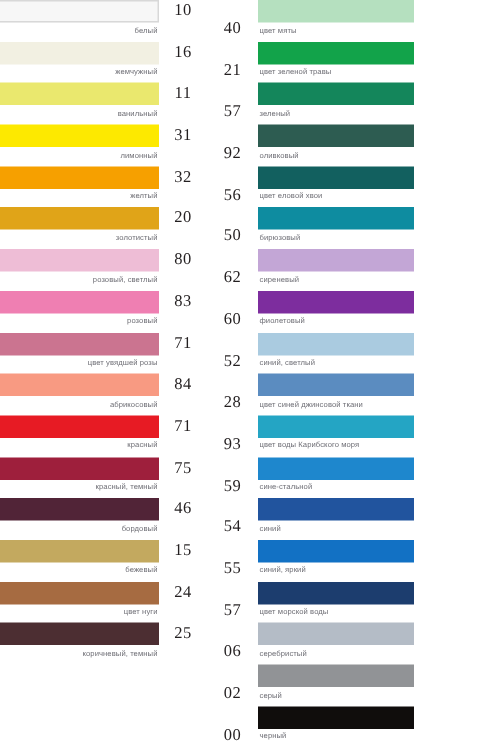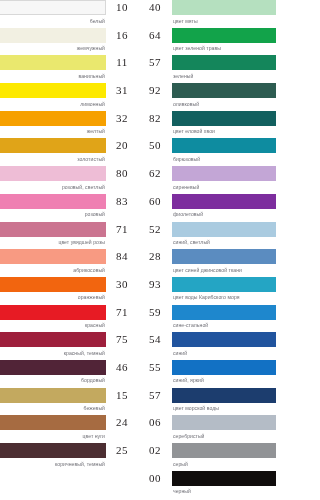--- a/index.html
+++ b/index.html
@@ -49,20 +49,21 @@
     box-sizing: border-box;
   }
   
   .col-right .row {
     flex-direction: row;
   }
   .col-right .code {
     width: 34px;
     text-align: center;
     box-sizing: border-box;
+    margin-top: 12px;
   }
   .col-right .swatch-wrap {
     width: 104px;
     position: relative;
     box-sizing: border-box;
   }
   .swatch {
     height: 15px;
     width: 100%;
     box-sizing: border-box;
@@ -168,27 +169,20 @@
       </div>
       <div class="row">
         <div class="swatch-wrap">
           <div class="swatch" style="background-color: rgb(248, 154, 130);"></div>
           <div class="name">абрикосовый</div>
         </div>
         <div class="code">84</div>
       </div>
       <div class="row">
         <div class="swatch-wrap">
-          <div class="swatch" style="background-color: rgb(242, 101, 15);"></div>
-          <div class="name">оранжевый</div>
-        </div>
-        <div class="code">30</div>
-      </div>
-      <div class="row">
-        <div class="swatch-wrap">
           <div class="swatch" style="background-color: rgb(231, 27, 36);"></div>
           <div class="name">красный</div>
         </div>
         <div class="code">71</div>
       </div>
       <div class="row">
         <div class="swatch-wrap">
           <div class="swatch" style="background-color: rgb(158, 31, 60);"></div>
           <div class="name">красный, темный</div>
         </div>
@@ -225,42 +219,42 @@
     </div>
   <div class="column col-right">
       <div class="row">
         <div class="code">40</div>
         <div class="swatch-wrap">
           <div class="swatch" style="background-color: rgb(181, 224, 191);"></div>
           <div class="name">цвет мяты</div>
         </div>
       </div>
       <div class="row">
-        <div class="code">64</div>
+        <div class="code">21</div>
         <div class="swatch-wrap">
           <div class="swatch" style="background-color: rgb(18, 163, 74);"></div>
           <div class="name">цвет зеленой травы</div>
         </div>
       </div>
       <div class="row">
         <div class="code">57</div>
         <div class="swatch-wrap">
           <div class="swatch" style="background-color: rgb(20, 134, 91);"></div>
           <div class="name">зеленый</div>
         </div>
       </div>
       <div class="row">
         <div class="code">92</div>
         <div class="swatch-wrap">
           <div class="swatch" style="background-color: rgb(45, 92, 81);"></div>
           <div class="name">оливковый</div>
         </div>
       </div>
       <div class="row">
-        <div class="code">82</div>
+        <div class="code">56</div>
         <div class="swatch-wrap">
           <div class="swatch" style="background-color: rgb(18, 96, 95);"></div>
           <div class="name">цвет еловой хвои</div>
         </div>
       </div>
       <div class="row">
         <div class="code">50</div>
         <div class="swatch-wrap">
           <div class="swatch" style="background-color: rgb(14, 140, 160);"></div>
           <div class="name">бирюзовый</div>

